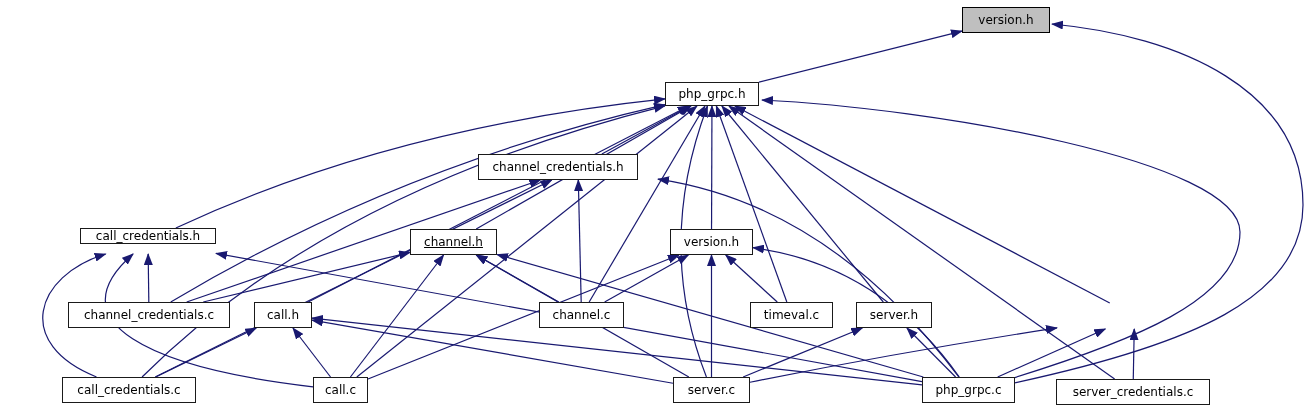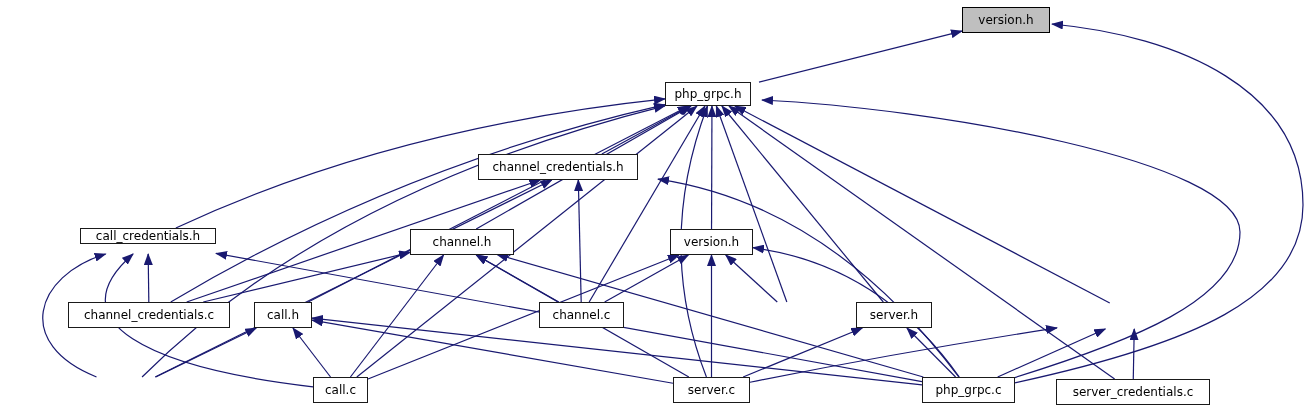--- a/index.html
+++ b/index.html
@@ -65,26 +65,28 @@
         <path d="M922,384.91247264770243 L312,318.17286652078775" class="edge" stroke="#191970" marker-end="url(#arrow)"></path>
         <path d="M743.1333333333333,377 L862.3666666666667,328" class="edge" stroke="#191970" marker-end="url(#arrow)"></path>
         <path d="M955.5866666666667,377 L906.9133333333333,328" class="edge" stroke="#191970" marker-end="url(#arrow)"></path>
         <path d="M750,382.2387267904509 Q900,352 1057,327.89765458422175" class="edge" stroke="#191970" marker-end="url(#arrow)"></path>
         <path d="M997.6621621621622,377 L1105.337837837838,329" class="edge" stroke="#191970" marker-end="url(#arrow)"></path>
         <path d="M1133.2565789473683,379 L1134.2434210526317,329" class="edge" stroke="#191970" marker-end="url(#arrow)"></path>
       </g>
   </svg>
 
 <div class="node current" style="left: 962px; top: 7px; width: 88px; height: 26px;">version.h</div>
-    <div class="node" style="left: 665px; top: 82px; width: 86px; height: 24px;">php_grpc.h</div>
+    <div class="node" style="left: 665px; top: 82px; width: 94px; height: 24px;">php_grpc.h</div>
     <div class="node" style="left: 478px; top: 154px; width: 160px; height: 26px;">channel_credentials.h</div>
     <div class="node" style="left: 80px; top: 228px; width: 136px; height: 16px;">call_credentials.h</div>
-    <div class="node" style="left: 410px; top: 229px; width: 104px; height: 26px;">channel.h</div>
+    <div class="node" style="left: 410px; top: 229px; width: 87px; height: 26px; text-decoration: underline;">channel.h</div>
     <div class="node" style="left: 670px; top: 229px; width: 83px; height: 26px;">version.h</div>
     <div class="node" style="left: 68px; top: 302px; width: 162px; height: 26px;">channel_credentials.c</div>
     <div class="node" style="left: 254px; top: 302px; width: 58px; height: 26px;">call.h</div>
     <div class="node" style="left: 539px; top: 302px; width: 85px; height: 26px;">channel.c</div>
+    <div class="node" style="left: 750px; top: 302px; width: 83px; height: 26px;">timeval.c</div>
     <div class="node" style="left: 856px; top: 302px; width: 76px; height: 26px;">server.h</div>
+    <div class="node" style="left: 62px; top: 377px; width: 134px; height: 26px;">call_credentials.c</div>
     <div class="node" style="left: 313px; top: 377px; width: 55px; height: 26px;">call.c</div>
     <div class="node" style="left: 673px; top: 377px; width: 77px; height: 26px;">server.c</div>
     <div class="node" style="left: 922px; top: 377px; width: 93px; height: 26px;">php_grpc.c</div>
     <div class="node" style="left: 1056px; top: 379px; width: 154px; height: 26px;">server_credentials.c</div>
   </div>
 
 </body></html>

